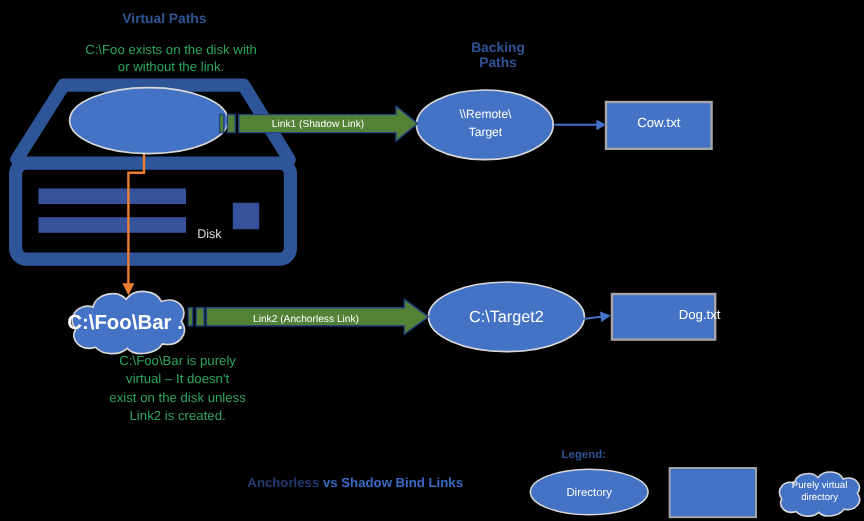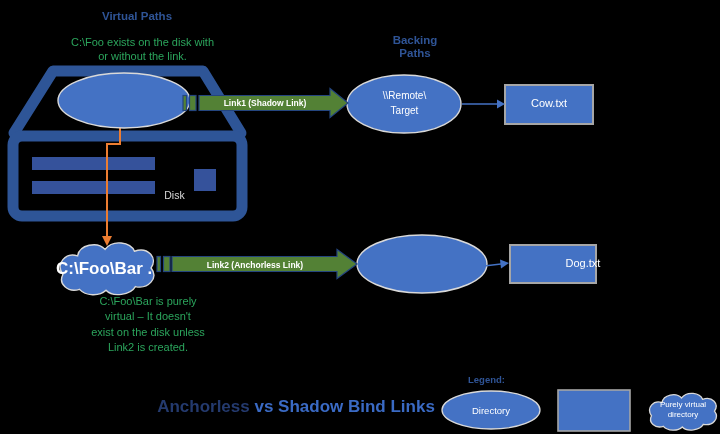--- a/index.html
+++ b/index.html
@@ -6,22 +6,22 @@
   #stage{
     position:relative;width:720px;height:434px;background:#000000;
     font-family:"Liberation Sans",sans-serif;overflow:hidden;
   }
   #shapes{position:absolute;left:0;top:0;}
   .txt{position:absolute;text-align:center;white-space:nowrap;}
   .heading{color:#2F5496;font-weight:700;font-size:11.5px;line-height:13px;}
   .note{color:#2BA55C;font-size:11px;line-height:13.5px;}
   .note2{color:#2BA55C;font-size:11px;line-height:15.4px;}
   .nodetext{color:#FFFFFF;}
-  .linklabel{color:#FFFFFF;font-weight:700;font-size:8.5px;}
-  .main-title{font-weight:700;font-size:17px;text-decoration:underline;}
+  .linklabel{color:#FFFFFF;font-weight:400;font-size:8.5px;}
+  .main-title{font-weight:700;font-size:11px;text-decoration:underline;}
   .t-dark{color:#243A6E;}
   .t-light{color:#3A6AC4;}
   .legend-head{color:#2F5496;font-weight:700;font-size:9.5px;text-align:left;}
 </style>
 </head>
 <body>
 
 <div id="stage">
 
   <svg id="shapes" width="720" height="434" viewBox="0 0 720 434">
@@ -83,20 +83,21 @@
     <div>or without the link.</div>
   </div>
 
   <div class="txt nodetext" style="left:348px;top:89px;width:113px;font-size:10px;line-height:14.5px;">
     <div>\\Remote\</div>
     <div>Target</div>
   </div>
   <div class="txt nodetext" style="left:505px;top:85px;width:88px;font-size:11px;line-height:37px;">Cow.txt</div>
   <div class="txt" style="left:152px;top:189px;width:45px;font-size:10.5px;color:#D9D9D9;">Disk</div>
   <div class="txt nodetext" style="left:56px;top:259px;width:96px;font-size:17px;font-weight:bold;">C:\Foo\Bar .</div>
+  <div class="txt nodetext" style="left:357px;top:256px;width:130px;font-size:13.5px;">C:\Target2</div>
   <div class="txt nodetext" style="left:540px;top:245px;width:86px;font-size:11px;line-height:36px;">Dog.txt</div>
 
   <div class="txt linklabel" style="left:200px;top:98px;width:130px;">Link1 (Shadow Link)</div>
   <div class="txt linklabel" style="left:175px;top:259.5px;width:160px;text-align:center;">Link2 (Anchorless Link)</div>
 
   <div class="txt note2" style="left:42px;top:294px;width:212px;">
     <div>C:\Foo\Bar is purely</div>
     <div>virtual – It doesn't</div>
     <div>exist on the disk unless</div>
     <div>Link2 is created.</div>

